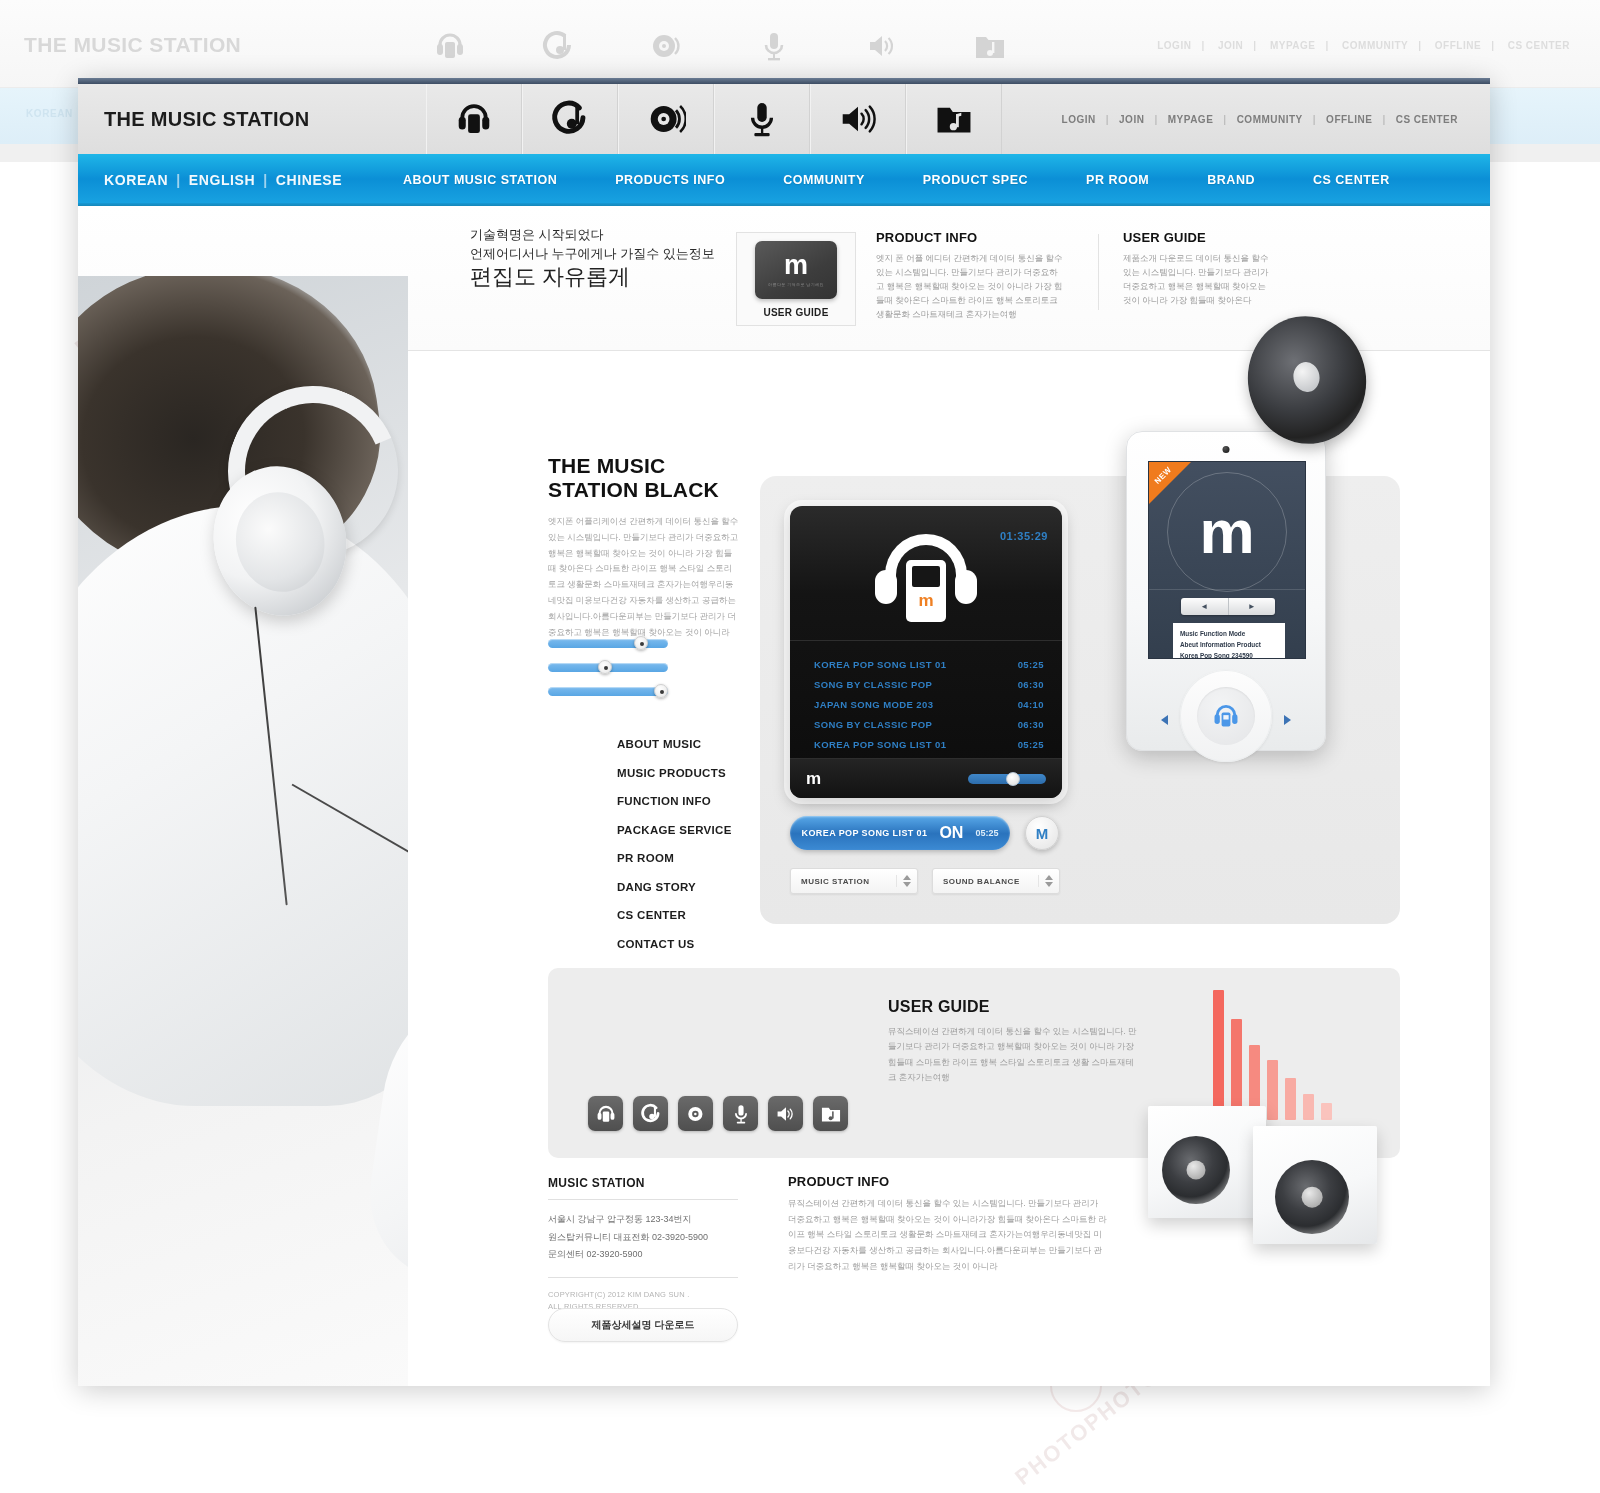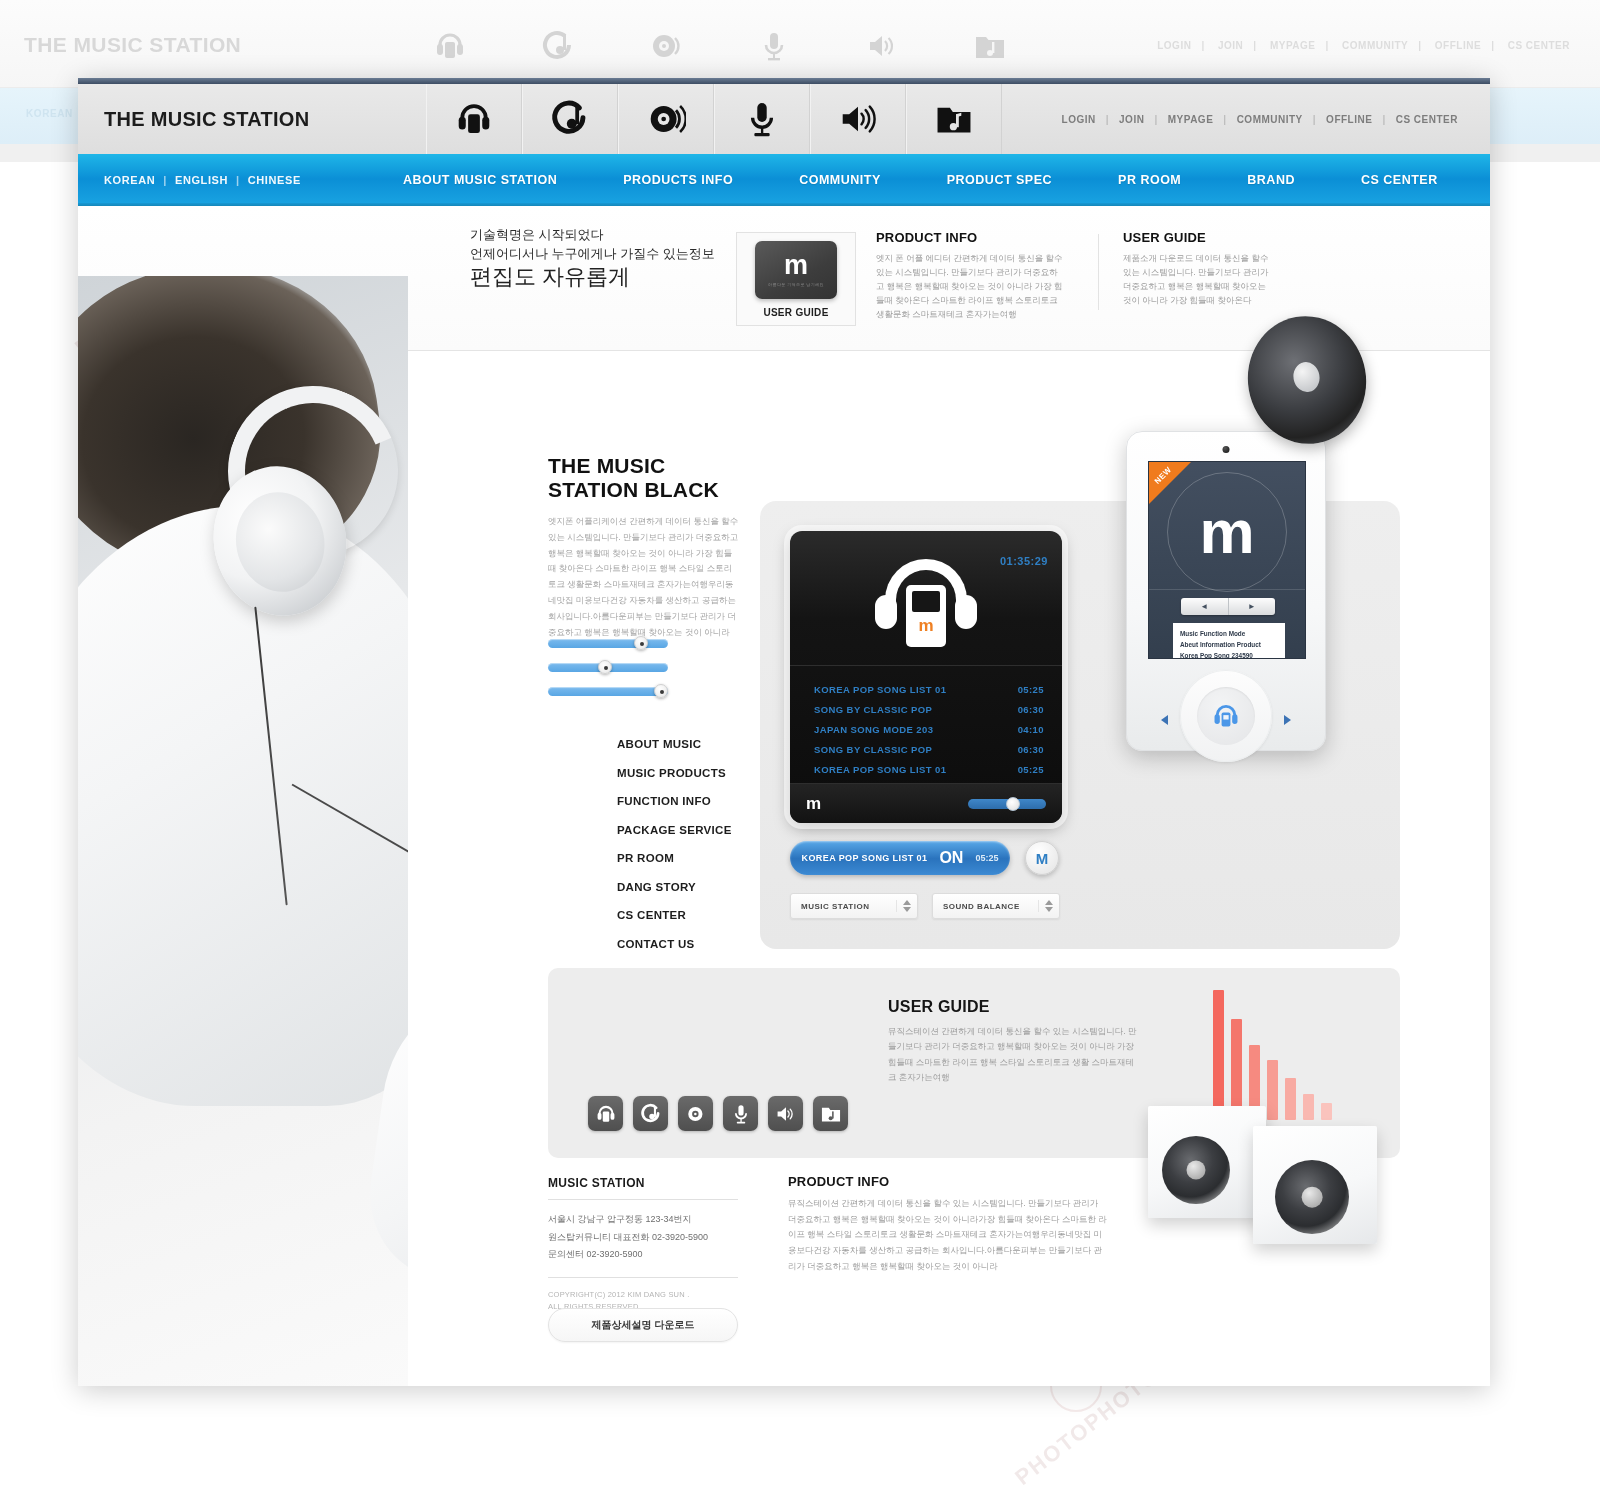--- a/index.html
+++ b/index.html
@@ -99,26 +99,26 @@
   .nav {
     height:52px; position:relative;
     background:linear-gradient(180deg,#1fb6e8 0%,#0b8fd6 48%,#1aa4e2 100%);
     display:flex; align-items:center;
   }
   .nav:after{
     content:""; position:absolute; left:0; right:0; bottom:0; height:3px;
     background:linear-gradient(180deg,rgba(0,0,0,.06),rgba(0,0,0,.18));
   }
   .langs {
-    padding-left:26px; width:300px; font-size:11px; font-weight:bold;
+    padding-left:26px; width:300px; font-size:14px; font-weight:bold;
     color:#ffffff; letter-spacing:.6px;
   }
   .langs span { opacity:.95; cursor:pointer; }
   .langs .d { opacity:.6; margin:0 8px; }
-  .menu { display:flex; align-items:center; gap:16px; }
+  .menu { display:flex; align-items:center; gap:8px; }
   .menu a {
     color:#fff; font-size:12.5px; font-weight:bold; letter-spacing:.5px;
     text-decoration:none; padding:0 25px; cursor:pointer;
     text-shadow:0 1px 1px rgba(0,0,0,.12);
   }
 
   
   .hero {
     position:relative; height:145px;
     background:linear-gradient(180deg,#ffffff 0%,#fbfbfb 100%);
@@ -238,21 +238,21 @@
   }
 
   .nav-list { position:absolute; left:209px; top:462px; }
   .nav-list a {
     display:block; font-size:11.5px; font-weight:bold; color:#1d1d1d;
     letter-spacing:.3px; text-decoration:none; margin-bottom:16.5px; cursor:pointer;
   }
 
   
   .player-panel {
-    position:absolute; left:352px; top:225px; width:640px; height:448px;
+    position:absolute; left:352px; top:200px; width:640px; height:448px;
     background:linear-gradient(180deg,#eeeeee 0%,#e8e8e8 100%);
     border-radius:16px;
   }
   .player-box {
     position:absolute; left:30px; top:30px; width:272px; height:292px;
     background:linear-gradient(180deg,#2b2b2b 0%,#141414 30%,#0c0c0c 100%);
     border-radius:12px;
     box-shadow:0 0 0 6px rgba(255,255,255,.55), 0 5px 16px rgba(0,0,0,.35);
   }
   .pb-time {

